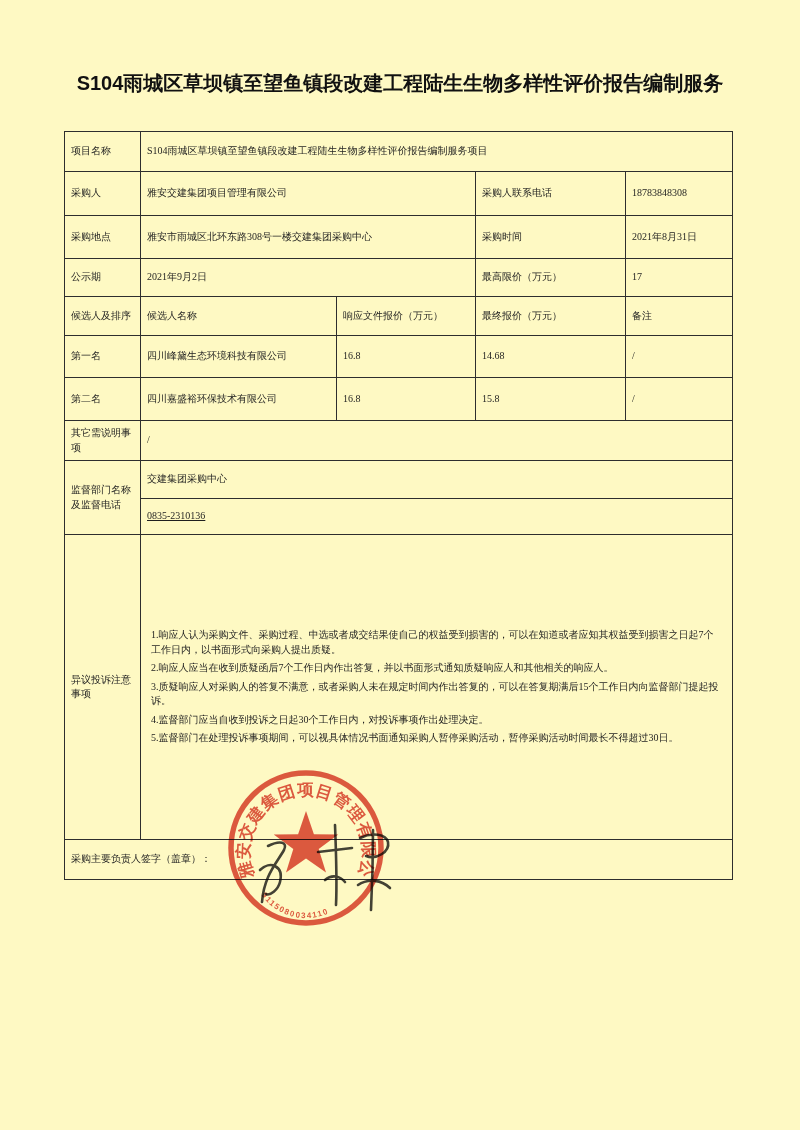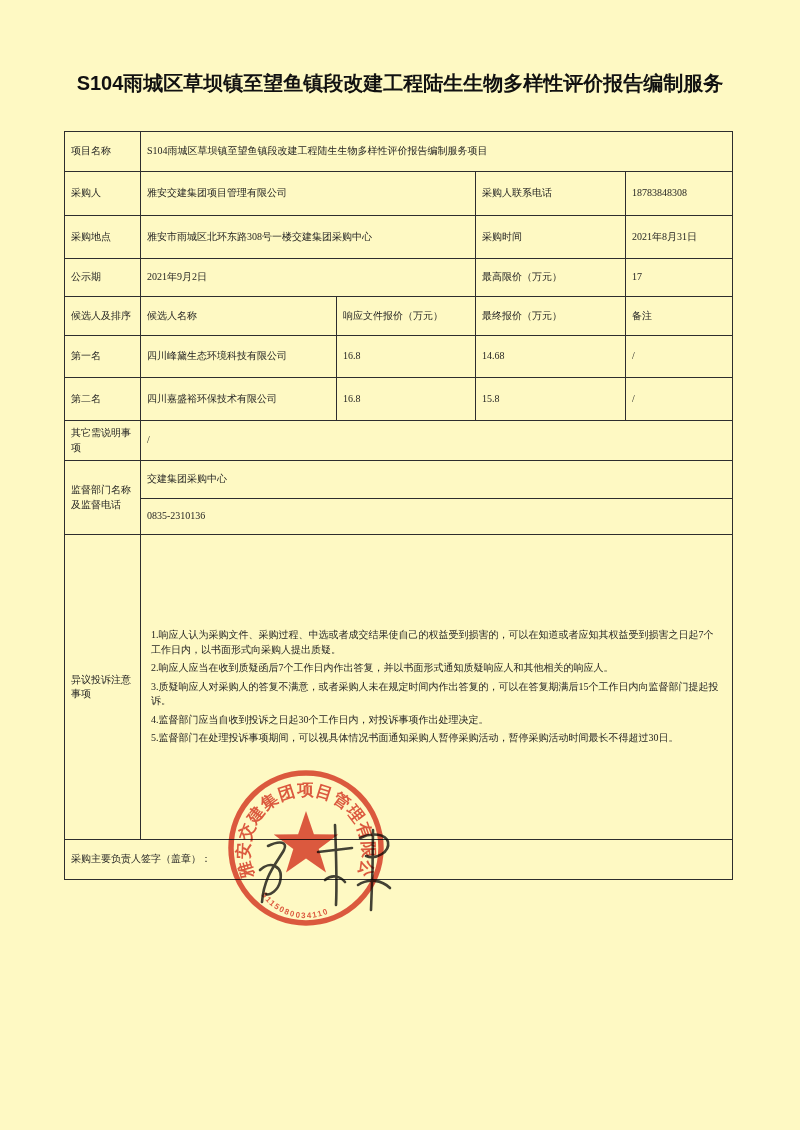--- a/index.html
+++ b/index.html
@@ -22,21 +22,21 @@
   table.doc td {
     border:1px solid #2e2e2e; padding:3px 6px; vertical-align:middle;
     overflow:hidden; word-break:break-all;
   }
   col.c1{width:76px;} col.c2{width:196px;} col.c3{width:139px;} col.c4{width:150px;} col.c5{width:107px;}
   .lab { text-align:left; padding-left:4px; }
   .lab-center { padding-left:2px; padding-right:2px; }
   .ctr { text-align:left; }
   .lft { text-align:left; }
   tr.h40{height:40px;} tr.h44{height:44px;} tr.h43{height:43px;} tr.h38{height:38px;}
-  tr.h39{height:39px;} tr.h42{height:42px;font-family:Liberation Serif, serif;} tr.h36{height:36px;} tr.h305{height:305px;}
+  tr.h39{height:39px;} tr.h42{height:42px;font-family:Liberation Serif, serif;} tr.h36{height:36px;text-decoration:underline;} tr.h305{height:305px;}
   .objection-text div { margin:4px; }
   .objection-cell { padding:8px 7px; vertical-align:middle; }
   .sig-cell { position:relative; }
   .stamp-wrap {
     position:absolute; left:206px; top:748px; width:200px; height:200px;
     mix-blend-mode:multiply; opacity:.9; pointer-events:none;
   }
   .signature-wrap {
     position:absolute; left:240px; top:790px; width:200px; height:140px;
     mix-blend-mode:multiply; pointer-events:none;

